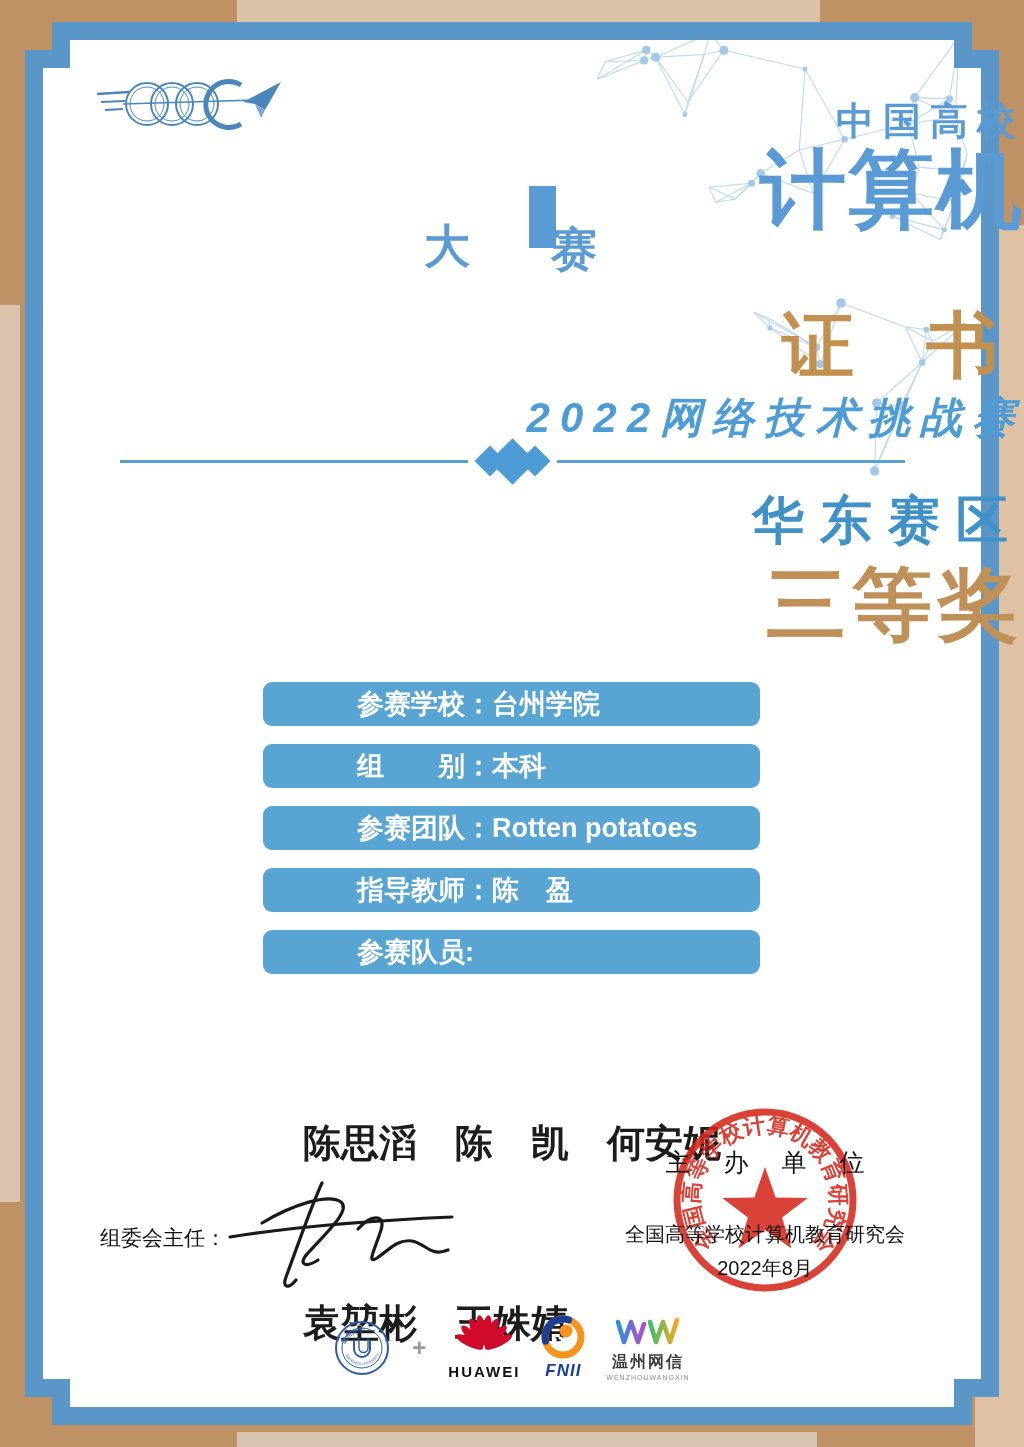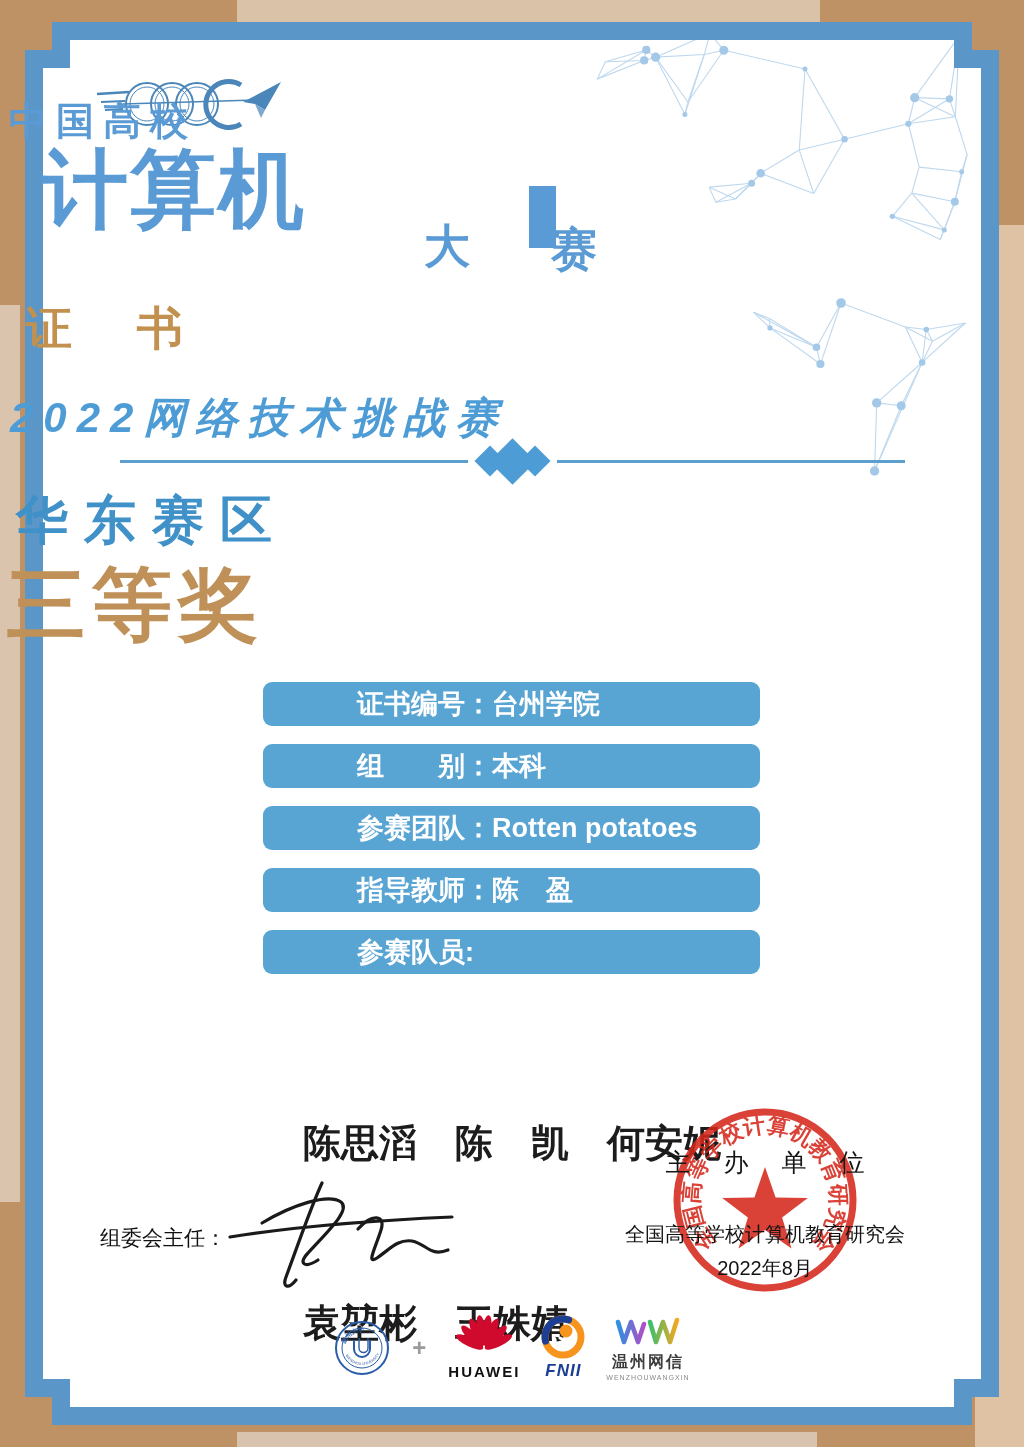--- a/index.html
+++ b/index.html
@@ -1,28 +1,28 @@
 <!DOCTYPE html>
 <html><head>
 <meta charset="utf-8">
 <style>
   html,body{margin:0;padding:0;}
   body{font-family:"Liberation Sans","DejaVu Sans",sans-serif;}
   .canvas{position:relative;width:1024px;height:1447px;overflow:hidden;background:#bf9265;}
   .abs{position:absolute;}
-  .center{left:0;right:0;text-align:left;}
+  .center{left:0;right:0;text-align:right;}
 
   
   .brand-line1{top:96px;font-size:38px;font-weight:bold;color:#5b9bd5;letter-spacing:9px;text-indent:9px;}
   .brand-line2{top:132px;font-size:86px;font-weight:bold;color:#5b9bd5;letter-spacing:2px;text-indent:2px;margin-left:40px;}
   .brand-da{left:424px;top:216px;font-size:46px;font-weight:bold;color:#5b9bd5;}
   .brand-sai{left:551px;top:219px;font-size:46px;font-weight:bold;color:#5b9bd5;}
   .brand-bar{left:529px;top:186px;width:27px;height:62px;background:#5b9bd5;}
 
-  .cert-title{top:298px;font-size:46px;font-weight:bold;color:#c2914f;letter-spacing:26px;text-indent:26px;}
+  .cert-title{top:298px;font-size:72px;font-weight:bold;color:#c2914f;letter-spacing:26px;text-indent:26px;}
   .event-title{top:390px;font-size:42px;font-weight:bold;color:#4e9cd5;letter-spacing:10px;text-indent:10px;font-style:italic;}
 
   .divider{top:444px;left:0;right:0;display:flex;justify-content:center;align-items:center;height:34px;}
   .divider .line{width:348px;height:3px;background:#5b9fce;}
   .divider .d{background:#4e9cd5;transform:rotate(45deg);}
   .d-small{width:22px;height:22px;margin:0 -3px;}
   .d-big{width:33px;height:33px;margin:0 -2px;z-index:1;}
   .divider .gap{width:14px;}
 
   .division{top:486px;font-family:"Liberation Serif","DejaVu Serif",serif;font-size:52px;font-weight:bold;color:#4191c9;letter-spacing:16px;text-indent:16px;}
@@ -226,21 +226,21 @@
     <div class="d d-small"></div>
     <div class="gap"></div>
     <div class="line"></div>
   </div>
 
   <div class="abs center division">华东赛区</div>
   <div class="abs center award">三等奖</div>
 
   <div class="abs bars">
     <div class="bar">
-      <span>证书编号：</span><span>台州学院</span>
+      <span>参赛学校：</span><span>台州学院</span>
     </div>
     <div class="bar">
       <span>组　　别：</span><span>本科</span>
     </div>
     <div class="bar">
       <span>参赛团队：</span><span>Rotten potatoes</span>
     </div>
     <div class="bar">
       <span>指导教师：</span><span>陈　盈</span>
     </div>

